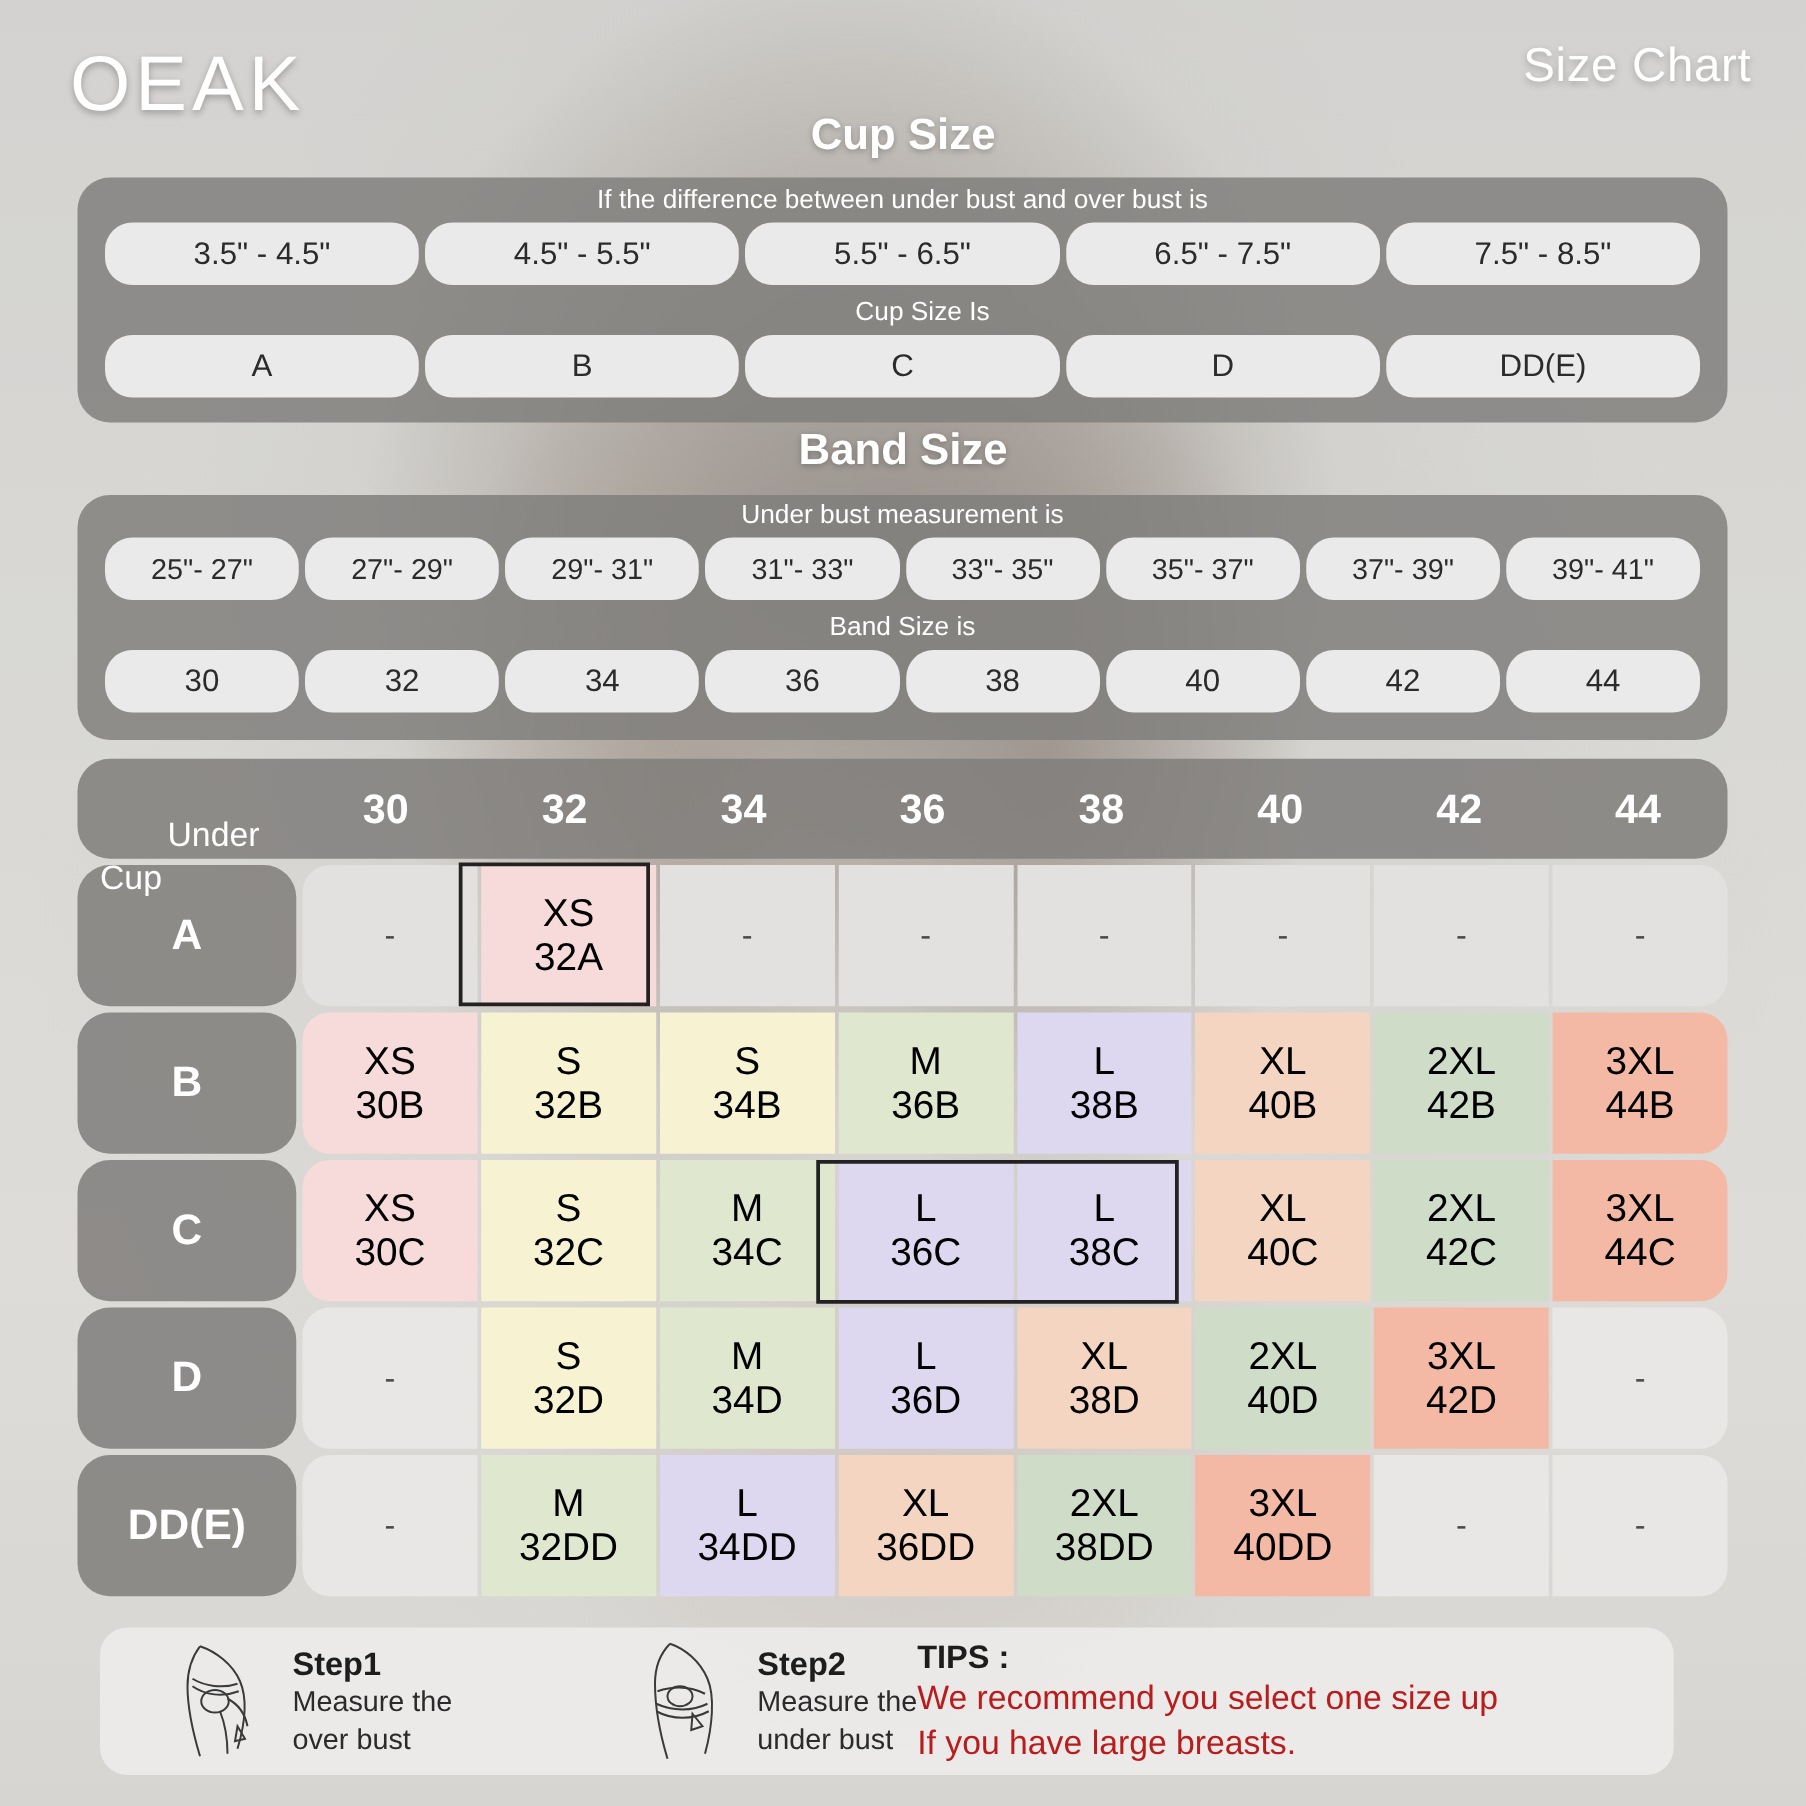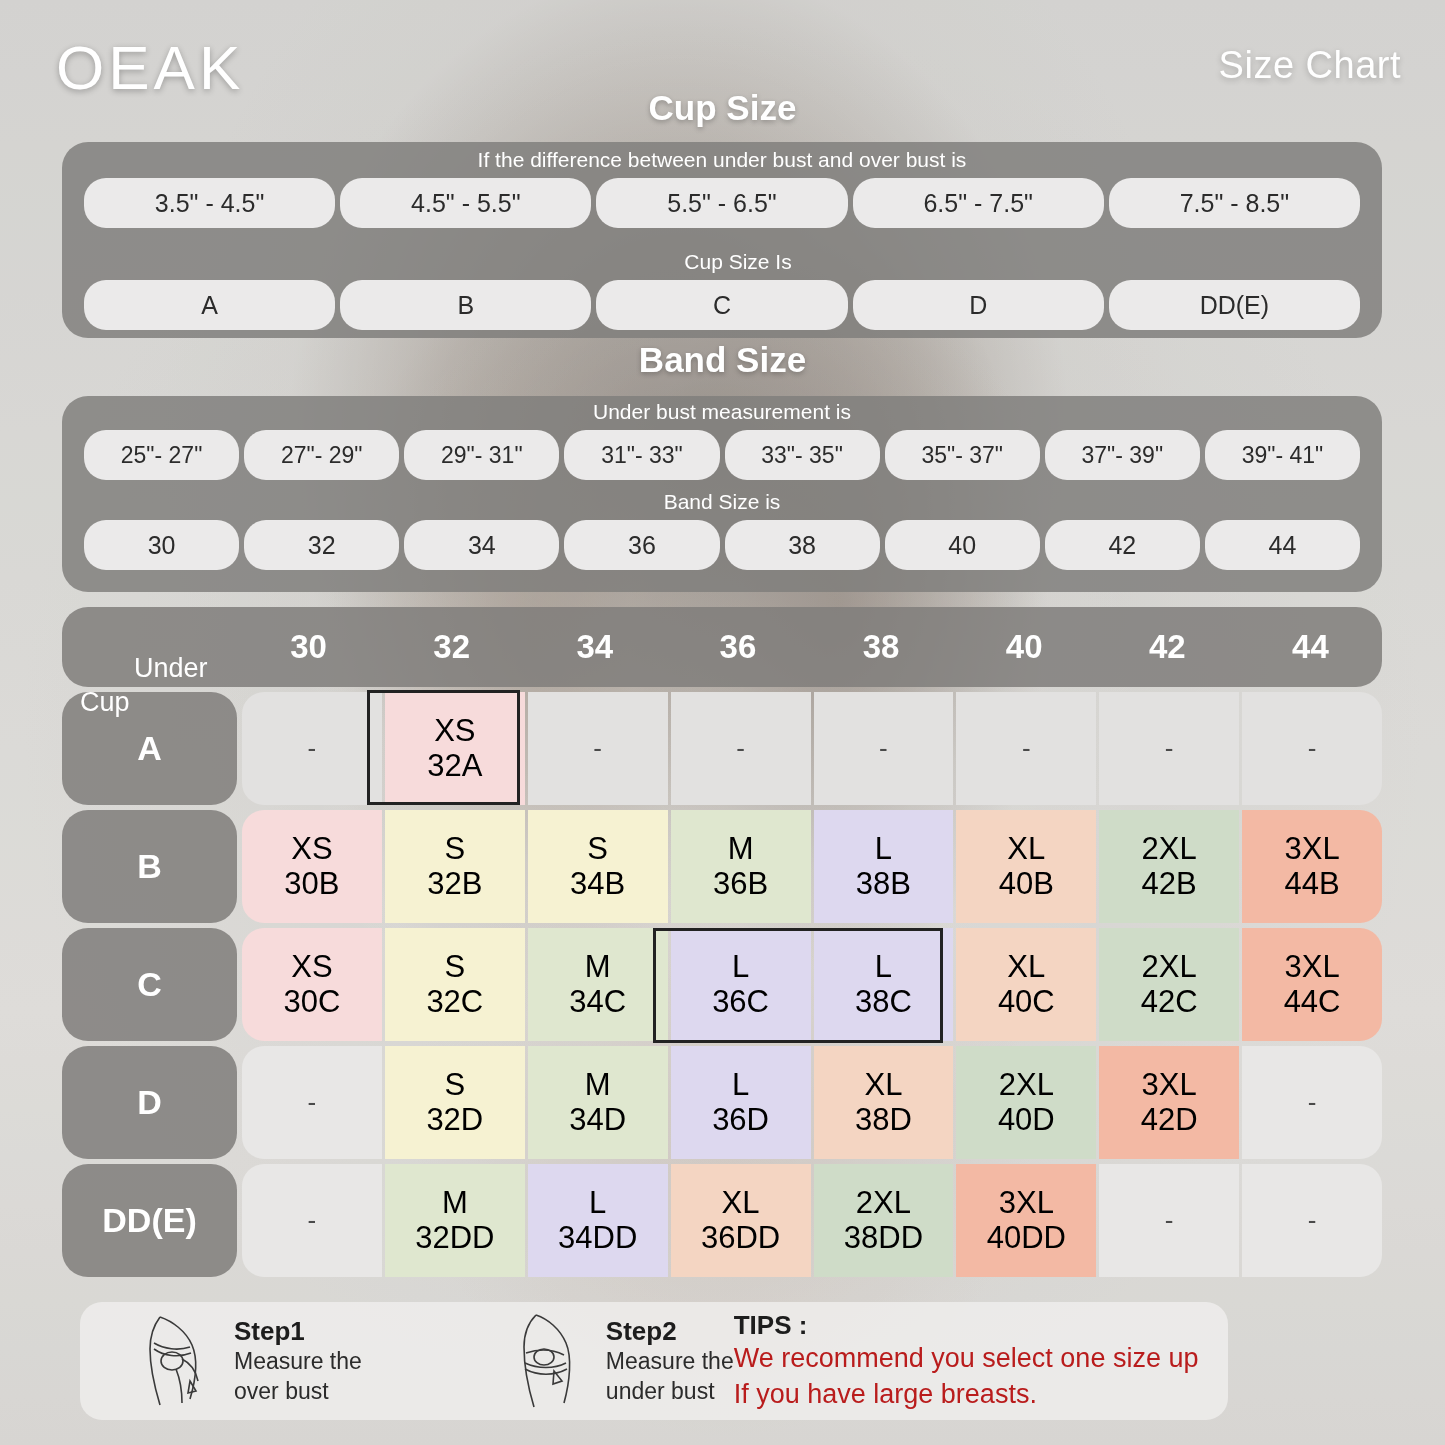--- a/index.html
+++ b/index.html
@@ -34,21 +34,21 @@
   #wrap { position: absolute; inset: 0; }
 
   
   .logo {
     position: absolute; left: 56px; top: 32px;
     color: #fff; font-size: 62px; letter-spacing: 4px;
     font-family: "Liberation Sans", sans-serif;
     font-weight: 400; text-shadow: 0 2px 6px rgba(0,0,0,0.28);
   }
   .size-chart-title {
-    position: absolute; right: 44px; top: 44px;
+    position: absolute; right: 44px; top: 32px;
     color: #fff; font-size: 38px; letter-spacing: .5px;
     font-family: "Liberation Sans", sans-serif;
     text-shadow: 0 2px 6px rgba(0,0,0,0.22);
   }
 
   
   .panel {
     position: absolute;
     background: rgba(128,126,124,0.84);
     border-radius: 26px;
@@ -101,21 +101,21 @@
     flex: 1; display: flex; flex-direction: column;
     align-items: center; justify-content: center;
     font-size: 31px; color: #000000; line-height: 1.12;
     font-family: "Liberation Sans", sans-serif;
   }
   .m-cell span { display: block; }
   .m-cell.empty { font-size: 26px; color: #4a4a4a; }
 
   
   #footer {
-    position: absolute; left: 80px; top: 1302px; width: 1148px; height: 118px;
+    position: absolute; left: 80px; top: 1302px; width: 1259px; height: 118px;
     background: rgba(240,239,238,0.80); border-radius: 22px;
     display: flex; align-items: center;
   }
   .step { display: flex; align-items: center; }
   .step-icon { width: 110px; height: 104px; }
   .step-text { margin-left: 4px; }
   .step-title {
     font-size: 26px; font-weight: bold; color: #1d1d1d;
     font-family: "Liberation Sans", sans-serif;
   }
@@ -147,21 +147,21 @@
 
   <div class="panel" style="left:62px; top:142px; width:1320px; height:196px;">
     <div class="sub-label" style="margin-top:6px;">If the  difference between under bust and over bust is</div>
     <div class="row" style="margin-top:6px;">
       <div class="cell">3.5" -  4.5"</div>
       <div class="cell">4.5" -  5.5"</div>
       <div class="cell">5.5" -  6.5"</div>
       <div class="cell">6.5" -  7.5"</div>
       <div class="cell">7.5" -  8.5"</div>
     </div>
-    <div class="sub-label" style="margin-top:22px;padding-left:32px;">Cup Size Is</div>
+    <div class="sub-label" style="margin-top:10px;padding-left:32px;">Cup Size Is</div>
     <div class="row" style="margin-top:6px;">
       <div class="cell">A</div>
       <div class="cell">B</div>
       <div class="cell">C</div>
       <div class="cell">D</div>
       <div class="cell">DD(E)</div>
     </div>
   </div>
   <div class="panel-title" style="position:absolute; left:0; right:0; top:88px; font-size:35px;">Cup Size</div>
 

